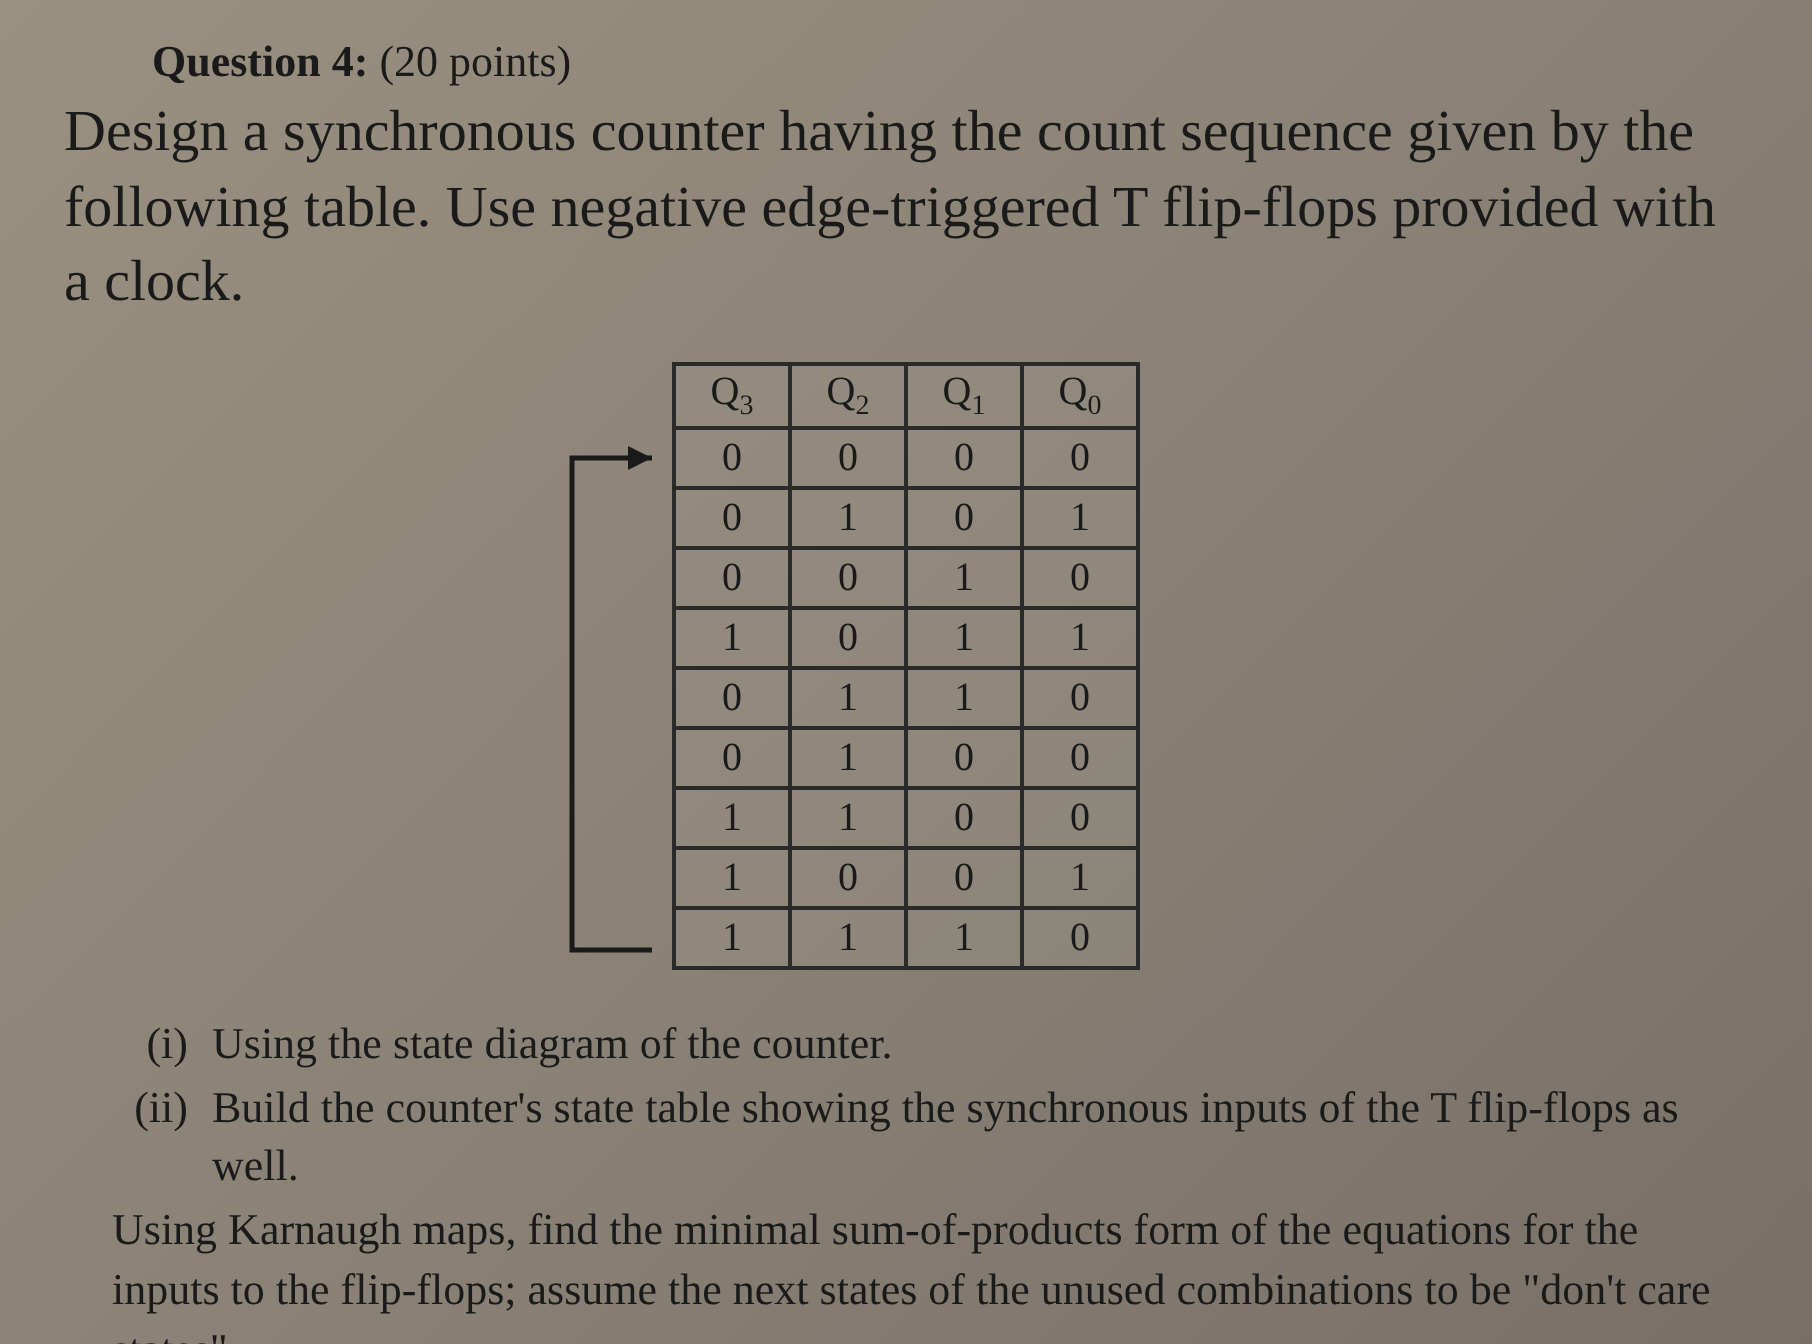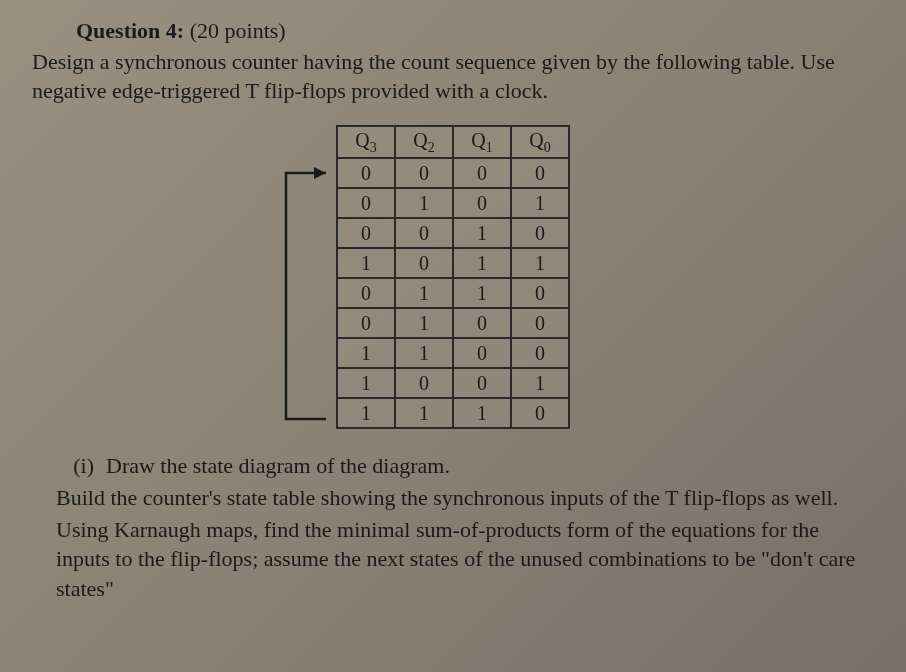--- a/index.html
+++ b/index.html
@@ -19,21 +19,21 @@
     }
     .question-header {
       font-size: 22px;
       margin-bottom: 4px;
       margin-left: 44px;
     }
     .question-label {
       font-weight: bold;
     }
     .prompt-text {
-      font-size: 22px;
+      font-size: 29px;
       line-height: 1.3;
       margin-bottom: 20px;
     }
     .table-wrapper {
       display: flex;
       justify-content: center;
       margin: 10px 0 22px 0;
       position: relative;
     }
     .table-container {
@@ -166,21 +166,22 @@
             <td>0</td>
           </tr>
         </tbody>
     </table>
   </div>
 </div>
 
 <div class="subparts">
   <div class="subpart">
     <div class="sub-label">(i)</div>
-    <div class="sub-text">Draw the state diagram of the diagram.</div>
+    <div class="sub-text">Using the state diagram of the counter.</div>
   </div>
   <div class="subpart">
+    <div class="sub-label">(ii)</div>
     <div class="sub-text">Build the counter's state table showing the synchronous inputs of the T flip-flops as well.</div>
   </div>
   <div class="subpart">
     <div class="sub-text">Using Karnaugh maps, find the minimal sum-of-products form of the equations for the inputs to the flip-flops; assume the next states of the unused combinations to be "don't care states"</div>
   </div>
 </div>
 
 </body></html>

